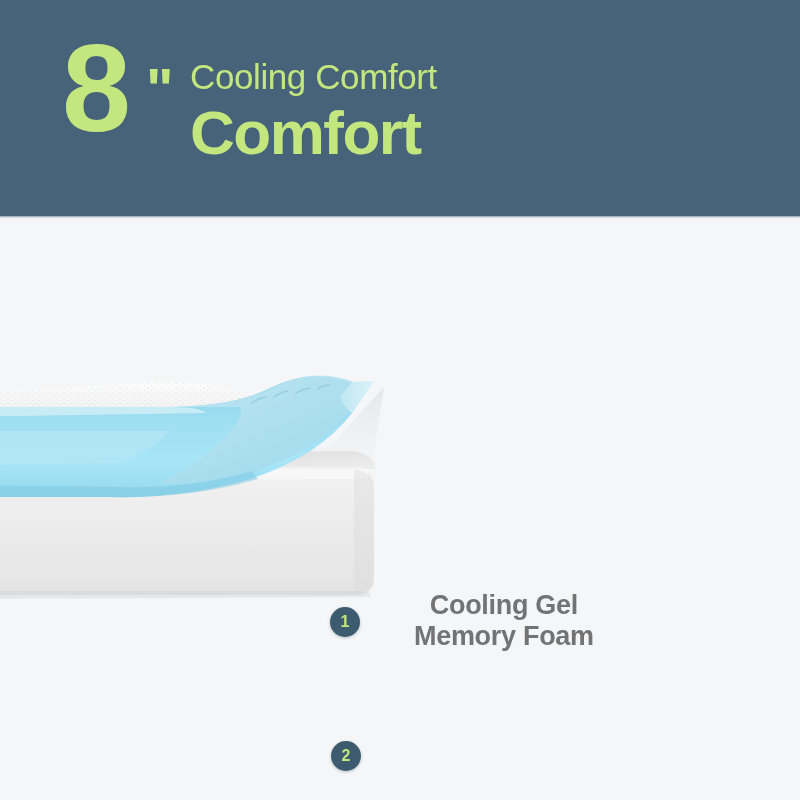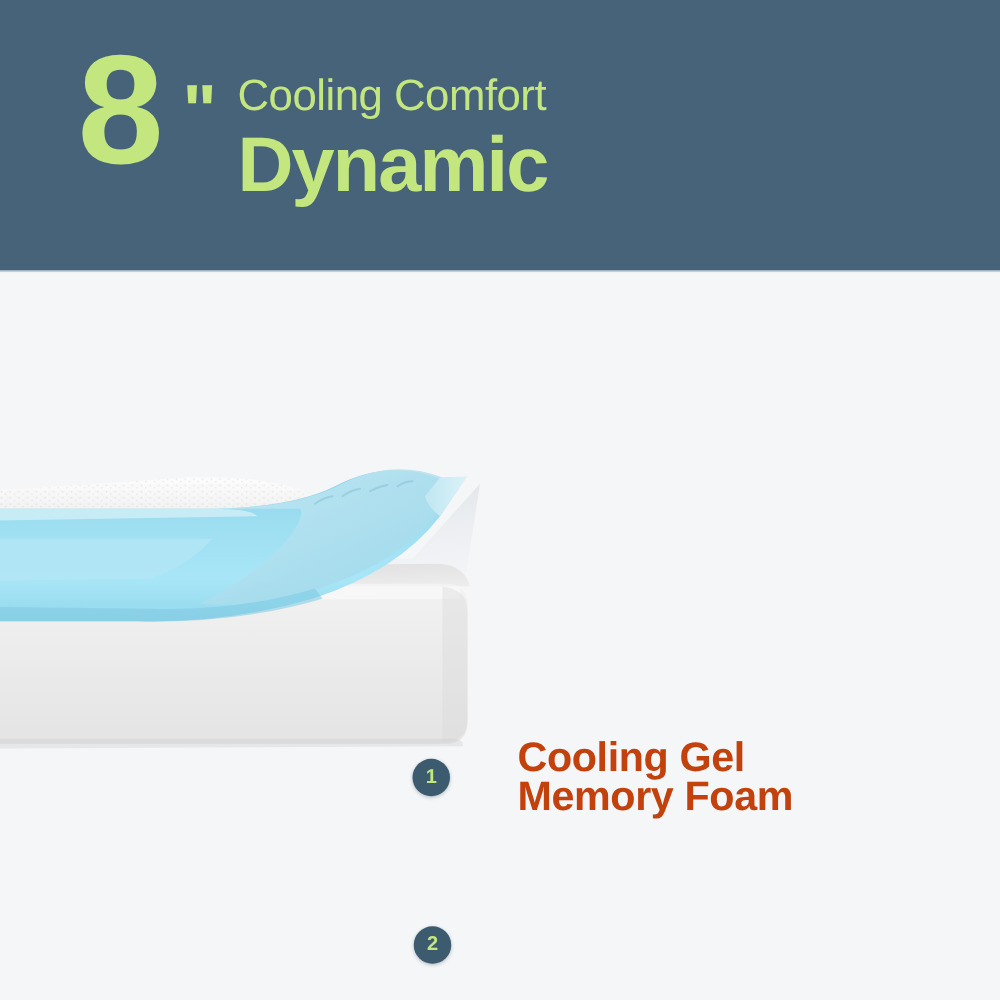--- a/index.html
+++ b/index.html
@@ -117,41 +117,42 @@
     justify-content: center;
     line-height: 1;
     box-shadow: 0 1px 3px rgba(40,60,75,0.30);
   }
   #badge-1 { left: 330px; top: 390px; }
   #badge-2 { left: 331px; top: 524px; }
 
   
   .callout {
     position: absolute;
-    color: #c2410c;
-    font-size: 33px;
+    color: #737373;
+    font-size: 27px;
     font-weight: 700;
     line-height: 31px;
     letter-spacing: -0.3px;
     white-space: pre-line;
+    text-align: center;
   }
   #callout-1 { left: 414px; top: 373px; }
   #callout-2 { left: 414px; top: 524px; }
 </style>
 </head>
 <body>
 
 <div id="page">
 
   <div id="header">
     <div id="headline">
       <span id="big-number">8</span>
       <span id="inch-mark">"</span>
       <span id="line1">Cooling Comfort</span>
-      <span id="line2">Dynamic</span>
+      <span id="line2">Comfort</span>
     </div>
   </div>
   <div id="header-rule"></div>
 
   <div id="illustration">
     <svg id="mattress-svg" width="800" height="583" viewBox="0 0 800 583">
       <defs>
 
         <linearGradient id="coverGrad" x1="0" y1="0" x2="0" y2="1">
           <stop offset="0%" stop-color="#FDFDFD"></stop>

